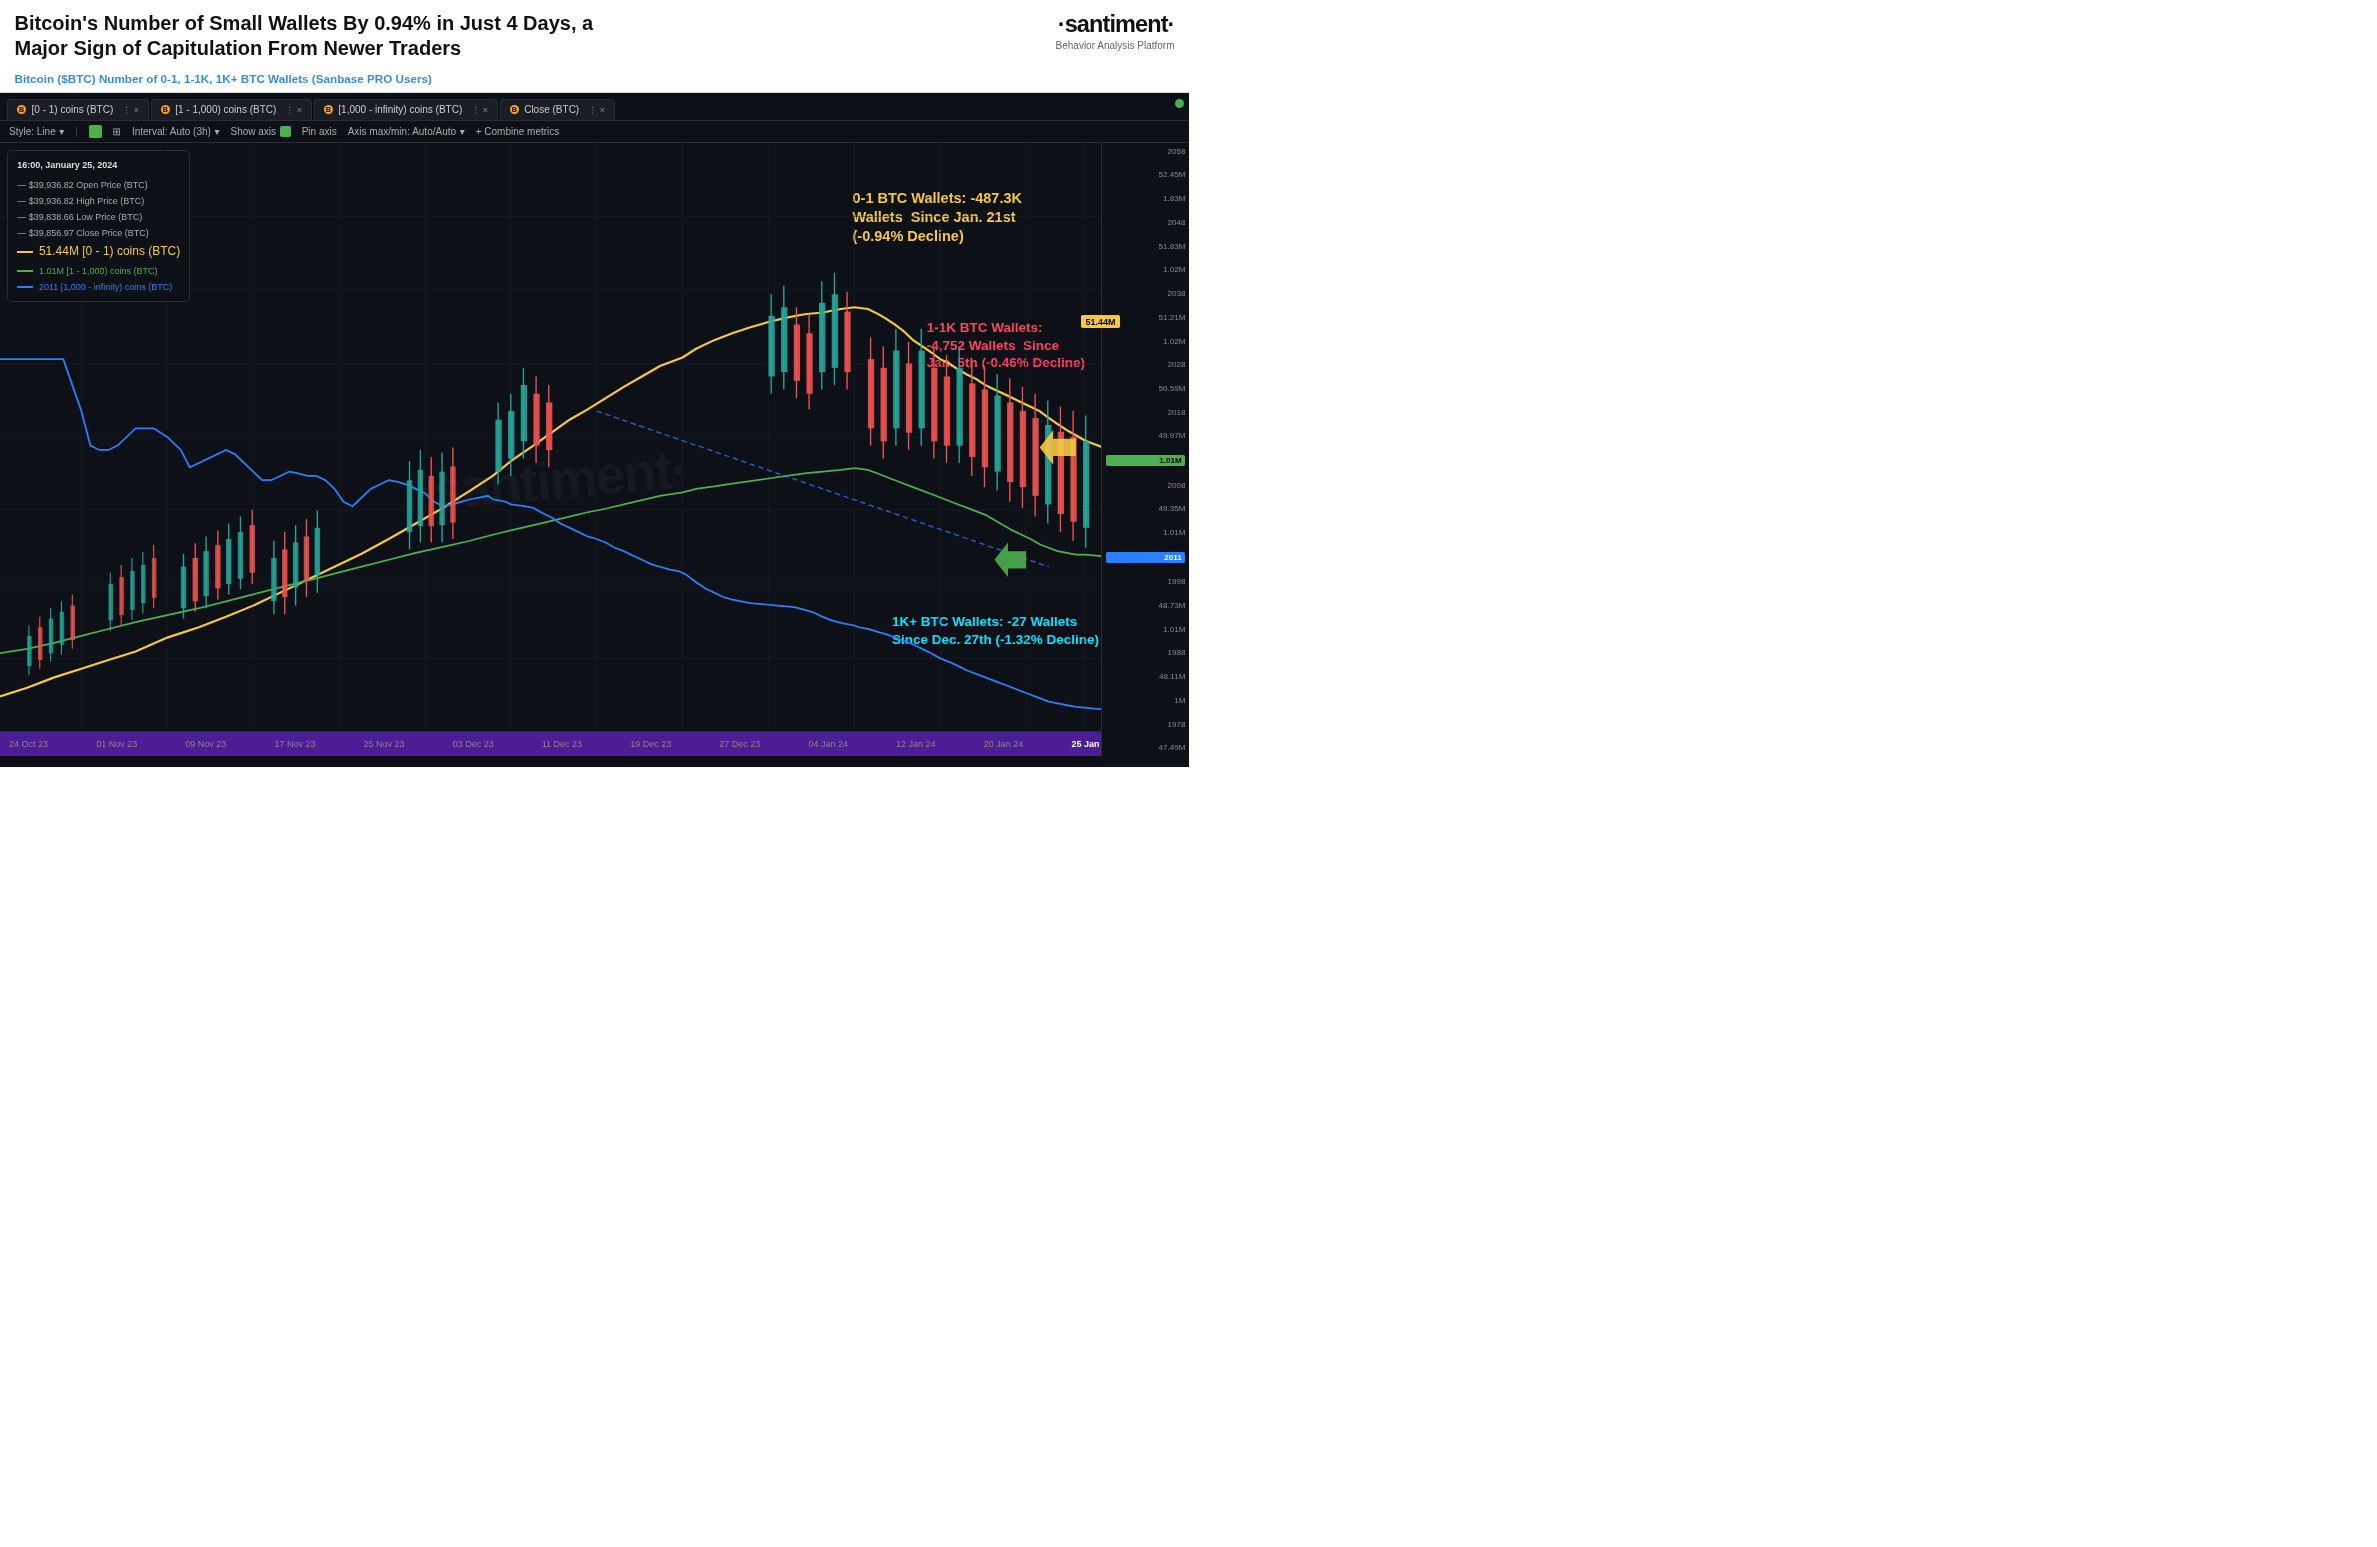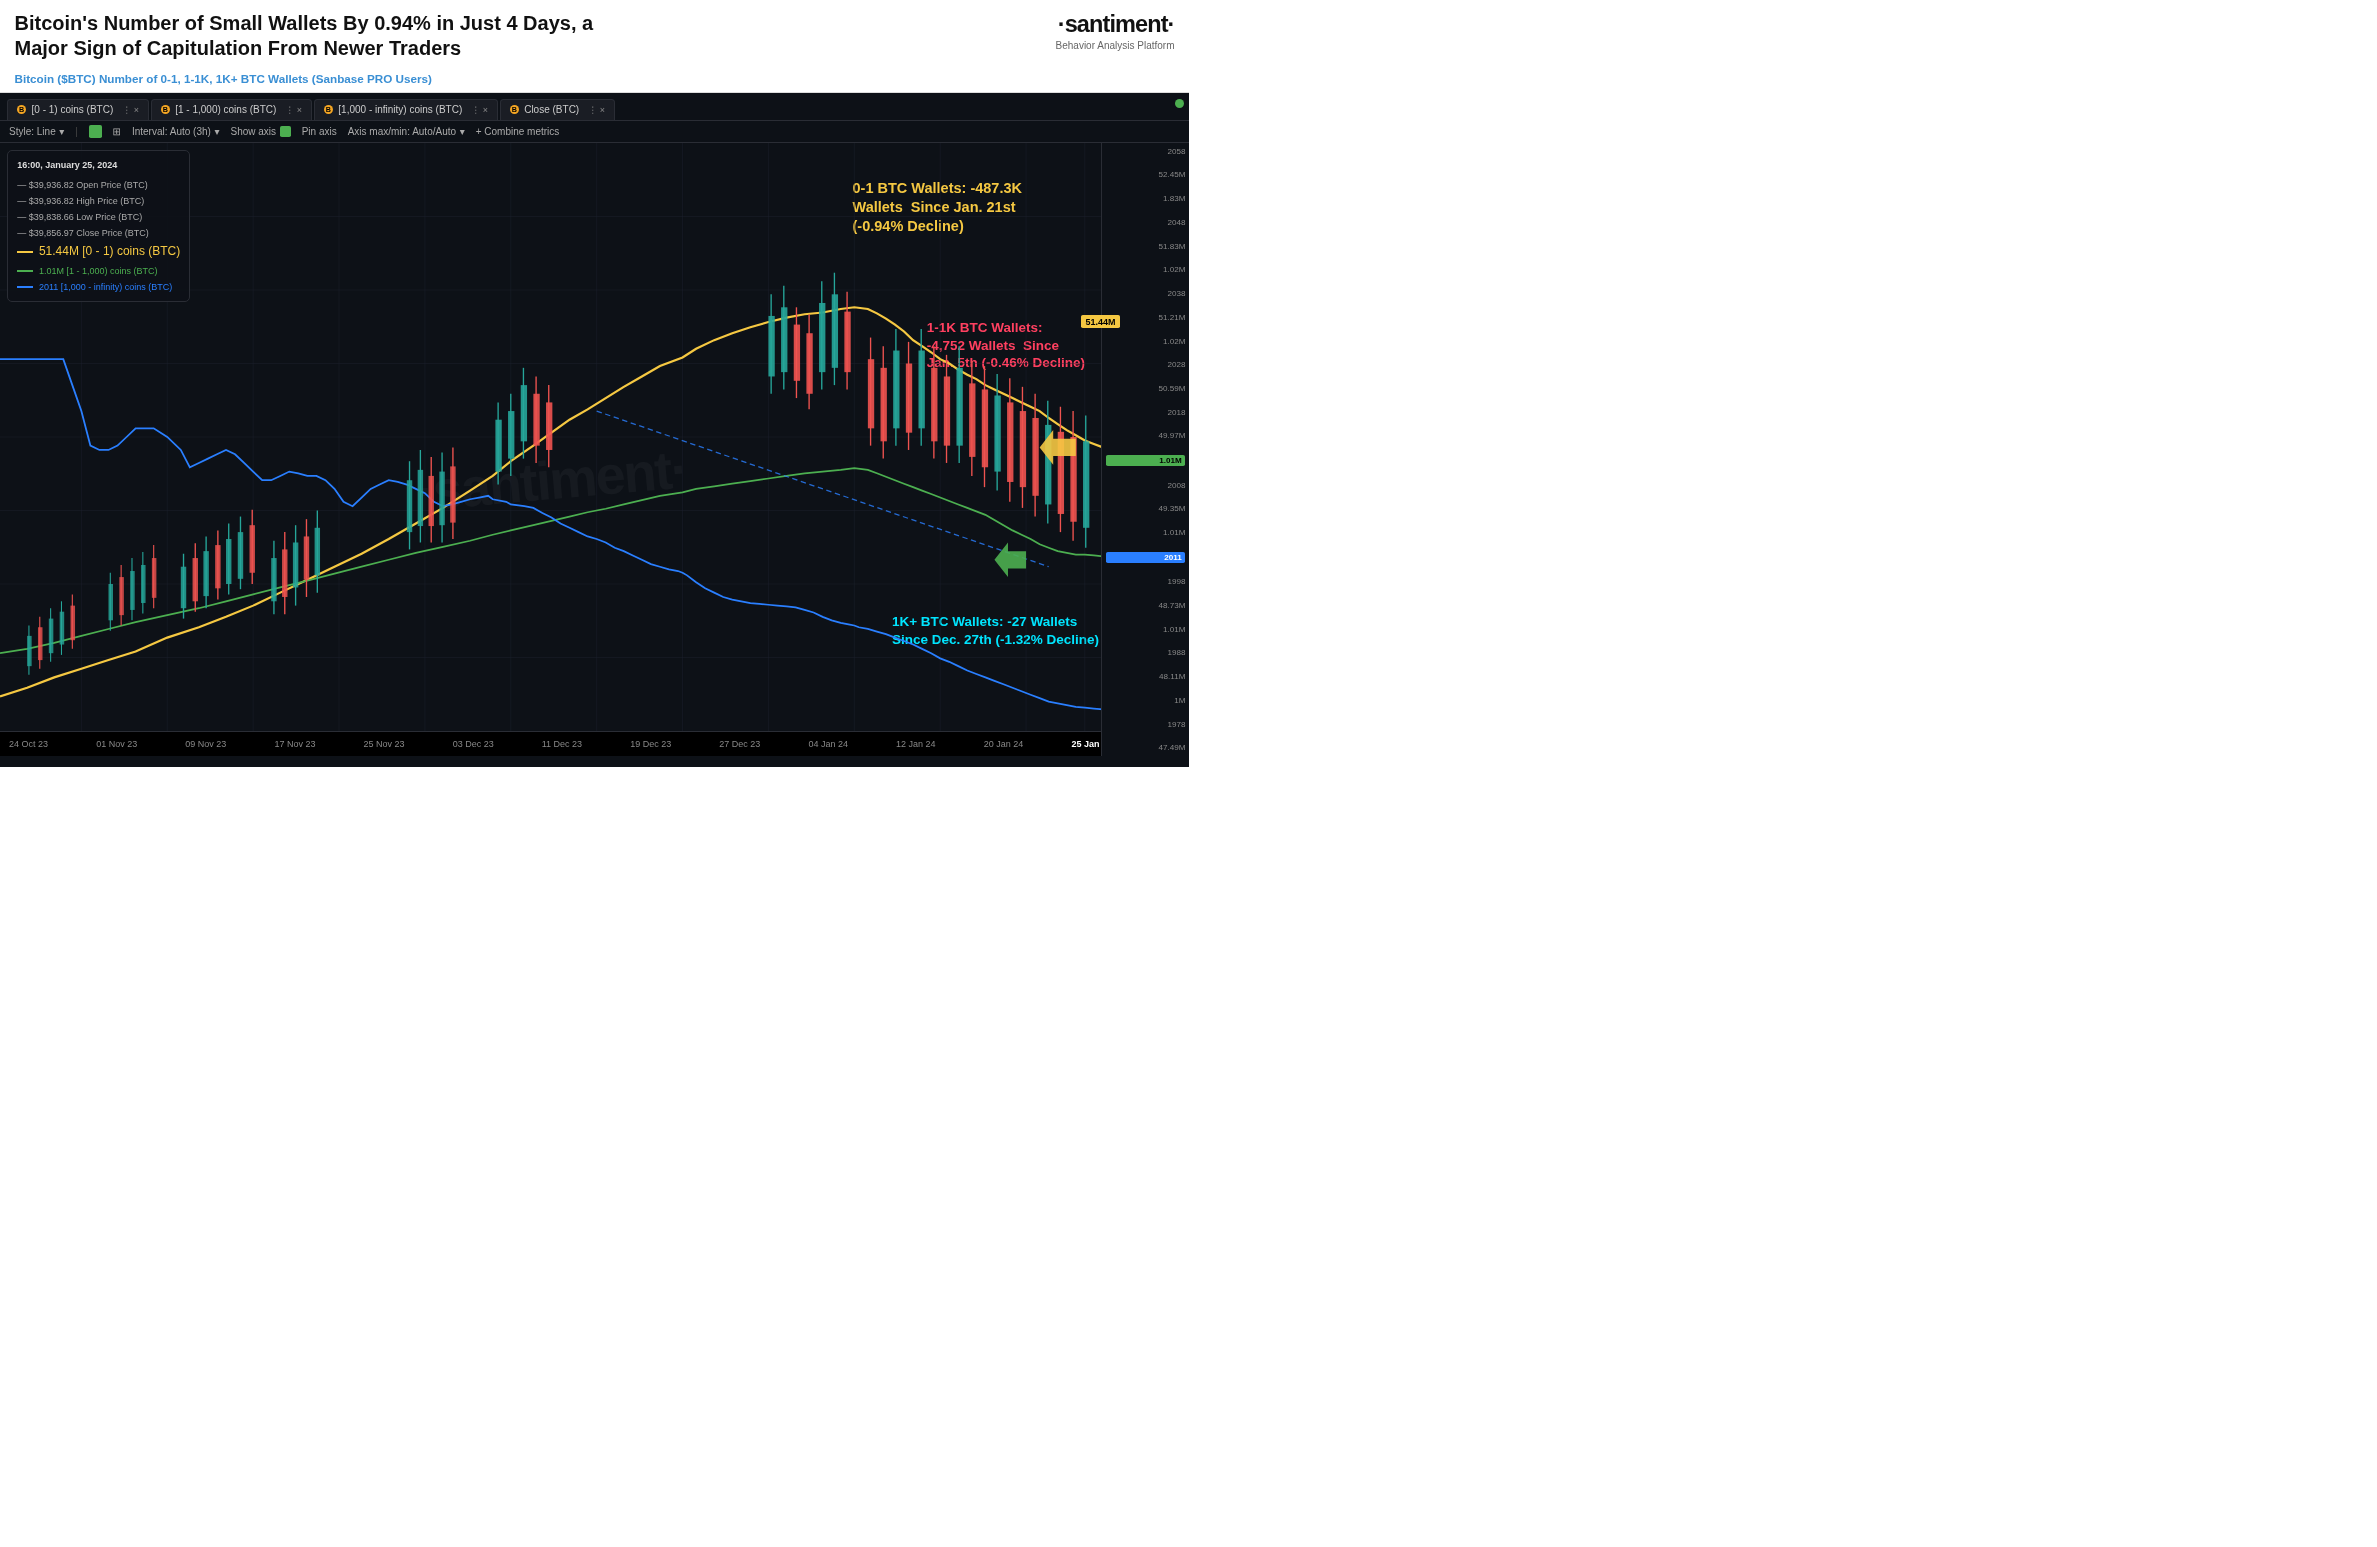--- a/index.html
+++ b/index.html
@@ -224,21 +224,21 @@
       border-radius: 1.8px;
       font-weight: bold;
     }
 
     .bottom-axis {
       position: absolute;
       bottom: 0;
       left: 0;
       right: 68px;
       height: 25px;
-      background: #000000;
+      background: #4c1d95;
       border-top: 0.9px solid #2a2d35;
       display: flex;
       align-items: center;
       justify-content: space-between;
       padding: 0 9px;
       font-size: 9px;
       color: #888;
     }
 
     .corner-indicator {
@@ -374,21 +374,21 @@
       <div class="legend-row">
         <span class="legend-line" style="background:#4caf50;"></span>
         <span style="color:#4caf50; font-size:9px;">1.01M [1 - 1,000) coins (BTC)</span>
       </div>
       <div class="legend-row">
         <span class="legend-line" style="background:#2a7fff;"></span>
         <span style="color:#2a7fff; font-size:9px;">2011 [1,000 - infinity) coins (BTC)</span>
       </div>
     </div>
 
-    <div class="annotation-box annotation-yellow" style="top:36px; right:167px; font-size:14.5px; color:#f5c842; font-weight:900; max-width:253px; line-height:1.3;">
+    <div class="annotation-box annotation-yellow" style="top:46px; right:167px; font-size:14.5px; color:#f5c842; font-weight:900; max-width:253px; line-height:1.3;">
       0-1 BTC Wallets: -487.3K<br>Wallets &nbsp;Since Jan. 21st<br>(-0.94% Decline)
     </div>
 
     <div class="annotation-box" style="top:176px; right:104px; font-size:13.5px; color:#ff4060; font-weight:900; max-width:244px; line-height:1.3;">
       1-1K BTC Wallets:<br>-4,752 Wallets &nbsp;Since<br>Jan. 5th (-0.46% Decline)
     </div>
 
     <div class="annotation-box" style="bottom:108px; right:90px; font-size:13.5px; color:#00e5ff; font-weight:900; max-width:262px; line-height:1.3;">
       1K+ BTC Wallets: -27 Wallets<br>Since Dec. 27th (-1.32% Decline)
     </div>

